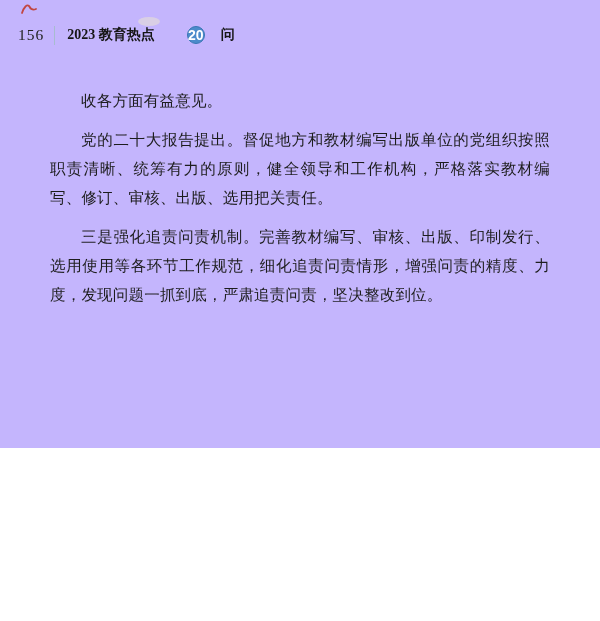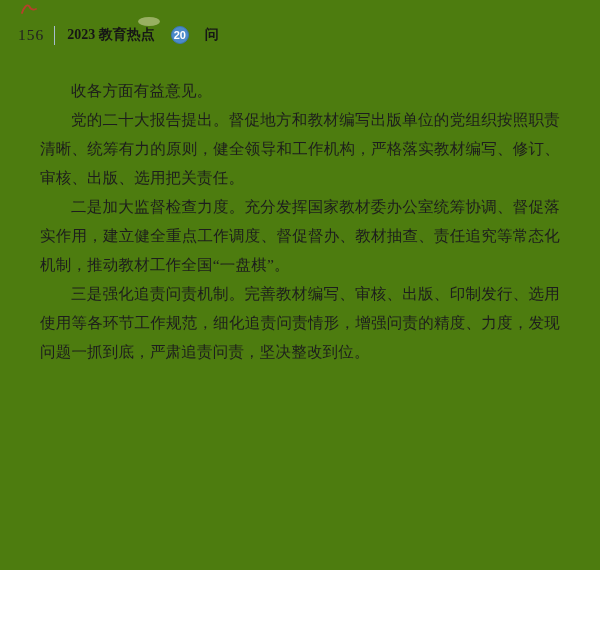--- a/index.html
+++ b/index.html
@@ -1,20 +1,20 @@
 <!DOCTYPE html>
 <html><head>
 <meta charset="utf-8">
 <style>
   html, body { margin: 0; padding: 0; background: #ffffff; }
   .page {
     position: relative;
     width: 600px;
-    height: 570px;
-    background: #4d7c0f;
+    height: 448px;
+    background: #c4b5fd;
     overflow: hidden;
     font-family: "Liberation Serif", "DejaVu Serif", serif;
     color: #1d1d1d;
   }
   
   .pen-mark {
     position: absolute;
     top: 2px;
     left: 20px;
     width: 18px;
@@ -66,35 +66,36 @@
     align-items: center;
     justify-content: center;
     width: 18px;
     height: 18px;
     box-sizing: border-box;
     border-radius: 50%;
     background: #4c8bcb;
     border: 1px solid #3a76b3;
     color: #ffffff;
     font-family: "Liberation Sans", "DejaVu Sans", sans-serif;
-    font-size: 11px;
+    font-size: 14px;
     font-weight: bold;
     line-height: 1;
+    margin-left: 16px;
   }
   main.body-text {
     position: absolute;
     top: 76px;
     left: 40px;
     width: 520px;
     font-size: 15.5px;
     line-height: 29px;
     text-align: justify;
     letter-spacing: 0.2px;
   }
-  main.body-text p { margin: 0; text-indent: 2em; }
+  main.body-text p { margin: 10px; text-indent: 2em; }
   p.continuation { text-indent: 0; }
   p.question {
     font-weight: bold;
     margin-top: 3px;
     margin-bottom: 1px;
   }
   .speaker { font-weight: bold; }
 </style>
 </head>
 <body>
@@ -113,17 +114,16 @@
     <span class="book-title">
       <span>2023 教育热点</span>
       <span class="badge-20">20</span>
       <span>问</span>
     </span>
   </header>
 
   <main class="body-text">
     <p class="continuation">收各方面有益意见。</p>
     <p class="body-para">党的二十大报告提出。督促地方和教材编写出版单位的党组织按照职责清晰、统筹有力的原则，健全领导和工作机构，严格落实教材编写、修订、审核、出版、选用把关责任。</p>
-    <p class="body-para">二是加大监督检查力度。充分发挥国家教材委办公室统筹协调、督促落实作用，建立健全重点工作调度、督促督办、教材抽查、责任追究等常态化机制，推动教材工作全国“一盘棋”。</p>
     <p class="body-para">三是强化追责问责机制。完善教材编写、审核、出版、印制发行、选用使用等各环节工作规范，细化追责问责情形，增强问责的精度、力度，发现问题一抓到底，严肃追责问责，坚决整改到位。</p>
   </main>
 
 </div>
 
 </body></html>

